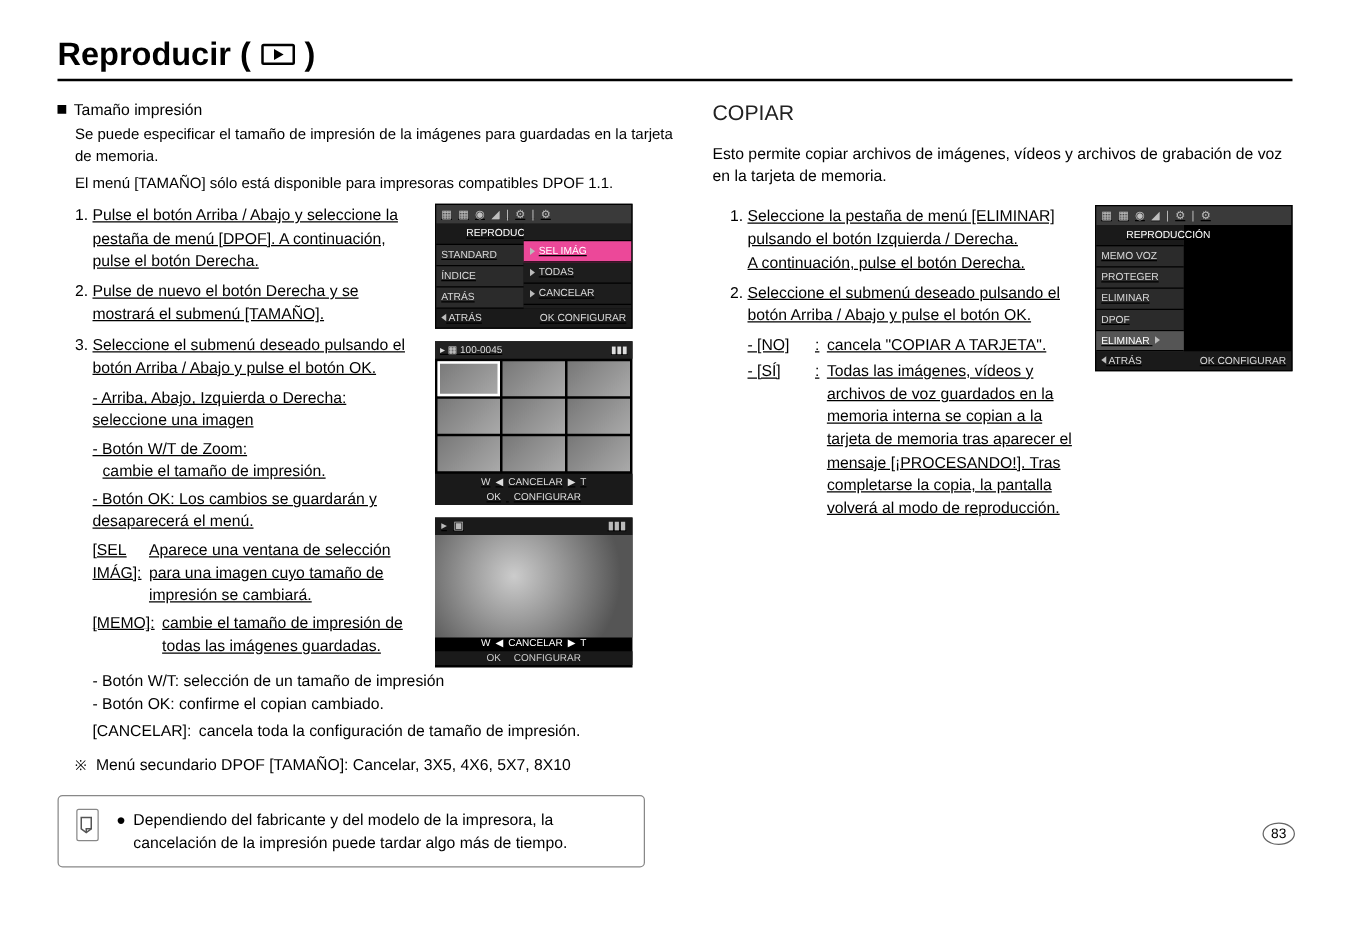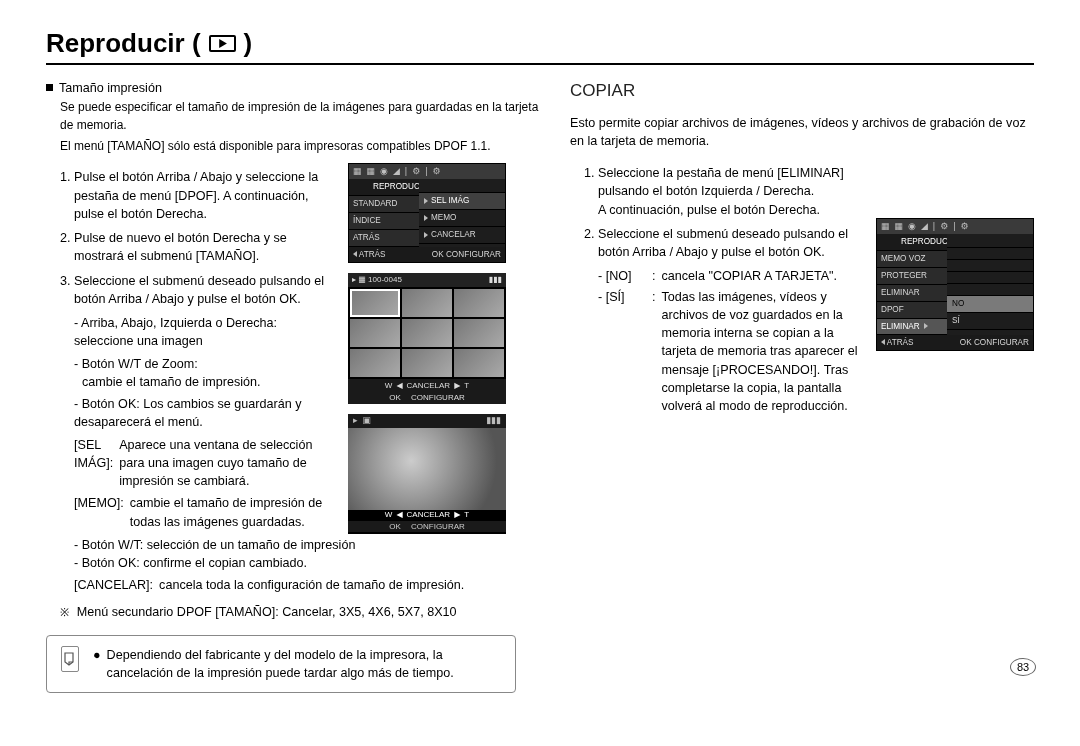--- a/index.html
+++ b/index.html
@@ -17,35 +17,35 @@
   .bullet-row { display: flex; gap: 6px; margin-bottom: 2px; text-align: center; }
   .sq { width: 7px; height: 7px; background: #000; margin-top: 5px; flex: 0 0 7px; }
   .muted { font-size: 12px; }
   .indent { margin-left: 14px; }
   .indent2 { margin-left: 28px; }
   .list-block { margin-top: 8px; }
   ol.steps { list-style: decimal; margin-left: 28px; }
   ol.steps li { margin-bottom: 6px; }
   .left-text { width: 290px; }
   .left-text-wide { width: 470px; }
-  .flexrow { display:flex; gap:12px; align-items:center; }
+  .flexrow { display:flex; gap:12px; align-items:flex-start;text-decoration:underline; }
 
   .h2 { font-size: 17px; margin-bottom: 10px; color: #222; }
 
   
   .cam { width: 158px; background: #000; color: #d8d8d8; font-size: 8.2px; border: 1px solid #000; margin-bottom: 10px; }
   .cam-iconbar { height: 15px; background: #3a3a3a; display:flex; align-items:center; gap:5px; padding:0 4px; }
   .cam-iconbar span { color:#bfbfbf; font-size:9px; }
   .cam-body { display:flex; }
   .cam-left { background:#2b2b2b; width: 70px; }
   .cam-left .row { padding:2px 4px; border-bottom:1px solid #000; white-space:nowrap; }
   .cam-left .row.head { background:#1a1a1a; color:#fff;padding-left:24px; }
   .cam-right { flex:1; background:#1d1d1d; }
   .cam-right .row { padding:2px 5px; border-bottom:1px solid #000; display:flex; align-items:center; gap:3px; white-space:nowrap;}
-  .cam-right .row.sel { background:#404040; color:#fff; }
+  .cam-right .row.sel { background:#ec4899; color:#fff; }
   .cam-right .row.sel2 { background:#7a7a7a; color:#000; }
   .cam-foot { height:15px; background:#1a1a1a; display:flex; align-items:center; justify-content:space-between; padding:0 4px; }
   .tri { width:0; height:0; border-top:3px solid transparent; border-bottom:3px solid transparent; border-left:4px solid #bbb; display:inline-block; }
   .tri.l { border-left:none; border-right:4px solid #bbb; }
 
   
   .cam-thumb { width:158px; background:#000; color:#ddd; font-size:8px; margin-bottom:10px; }
   .cam-thumb .bar { height:14px; background:#222; display:flex; align-items:center; justify-content:space-between; padding:0 4px; }
   .thumb-grid { display:grid; grid-template-columns:repeat(3,1fr); gap:2px; padding:2px; }
   .thumb { height:28px; background:linear-gradient(135deg,#777,#aaa); }
@@ -142,21 +142,21 @@
                 <div class="row">ATRÁS</div>
               </div>
               <div class="cam-right">
                 <div class="row" style="height:14px"></div>
                 <div class="row sel">
                     <span class="tri"></span>
                     <span>SEL IMÁG</span>
                   </div>
                 <div class="row">
                     <span class="tri"></span>
-                    <span>MEMO</span>
+                    <span>TODAS</span>
                   </div>
                 <div class="row">
                     <span class="tri"></span>
                     <span>CANCELAR</span>
                   </div>
               </div>
             </div>
             <div class="cam-foot">
               <span><span class="tri l"></span> <span>ATRÁS</span></span>
               <span><span>OK</span> <span>CONFIGURAR</span></span>
@@ -276,33 +276,20 @@
             </div>
           <div class="cam-body">
             <div class="cam-left">
               <div class="row head">REPRODUCCIÓN</div>
               <div class="row">MEMO VOZ</div>
               <div class="row">PROTEGER</div>
               <div class="row">ELIMINAR</div>
               <div class="row">DPOF</div>
               <div class="row" style="background:#555;color:#fff"><span>ELIMINAR</span> <span class="tri" style="margin-left:2px"></span></div>
             </div>
-            <div class="cam-right">
-              <div class="row" style="height:14px"></div>
-              <div class="row" style="height:12px"></div>
-              <div class="row" style="height:12px"></div>
-              <div class="row" style="height:12px"></div>
-              <div class="row" style="height:12px"></div>
-              <div class="row sel2">
-                  <span>NO</span>
-                </div>
-              <div class="row">
-                  <span>SÍ</span>
-                </div>
-            </div>
           </div>
           <div class="cam-foot">
             <span><span class="tri l"></span> <span>ATRÁS</span></span>
             <span><span>OK</span> <span>CONFIGURAR</span></span>
           </div>
         </div>
       </div>
     </div>
   </div>
 

